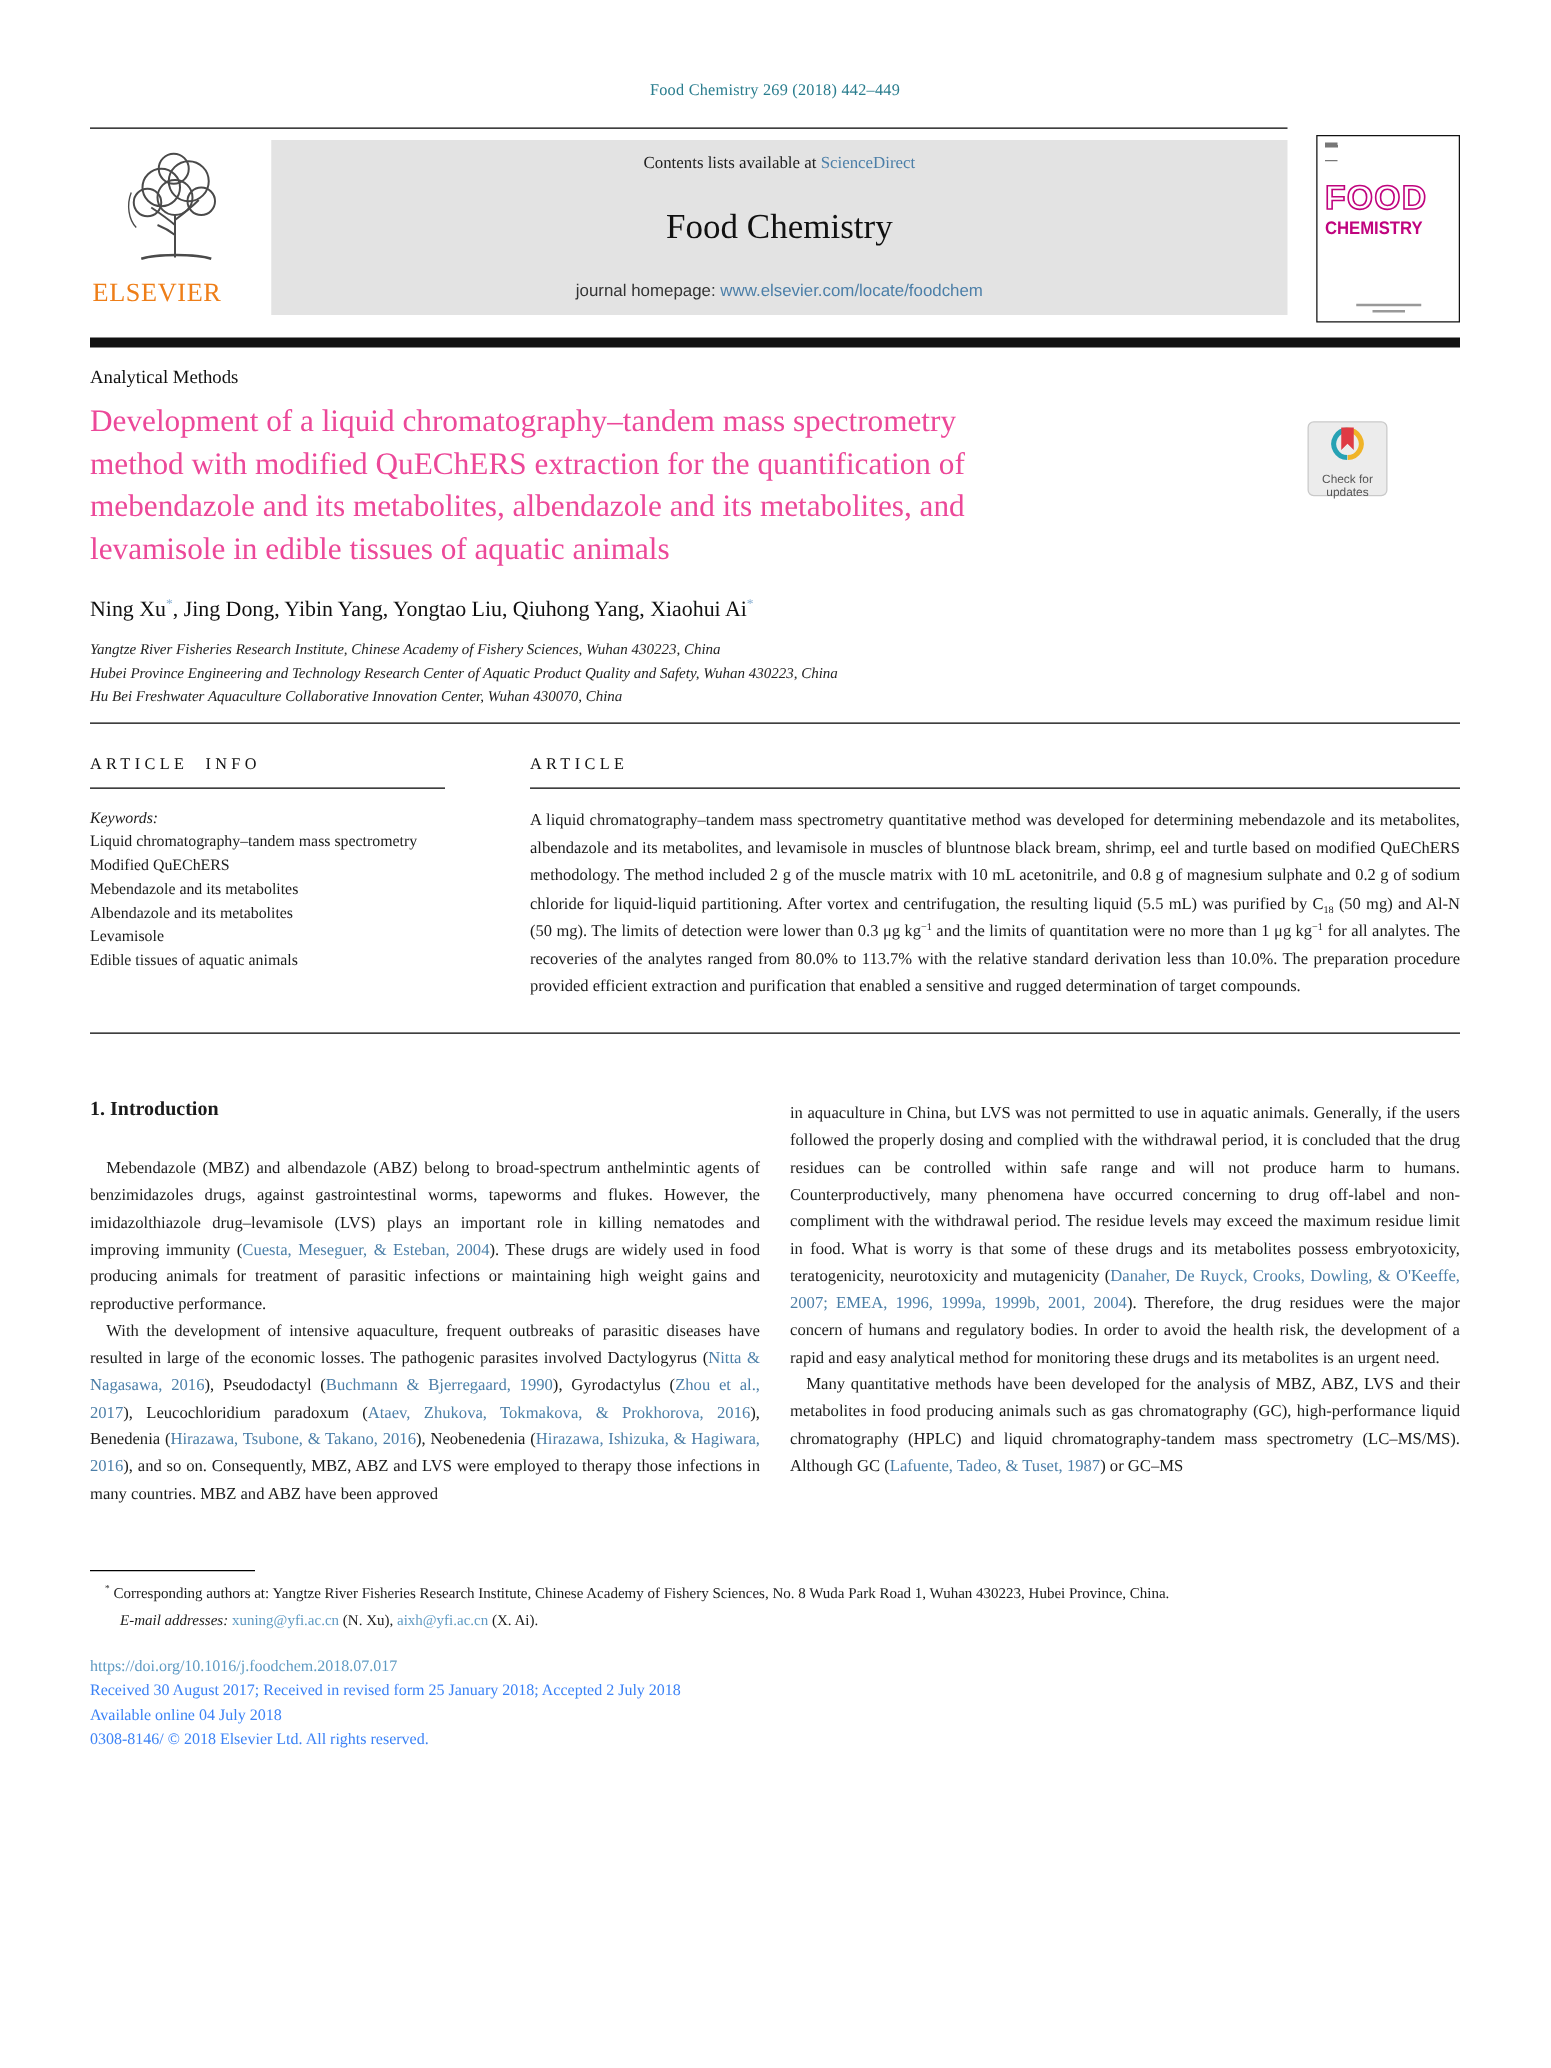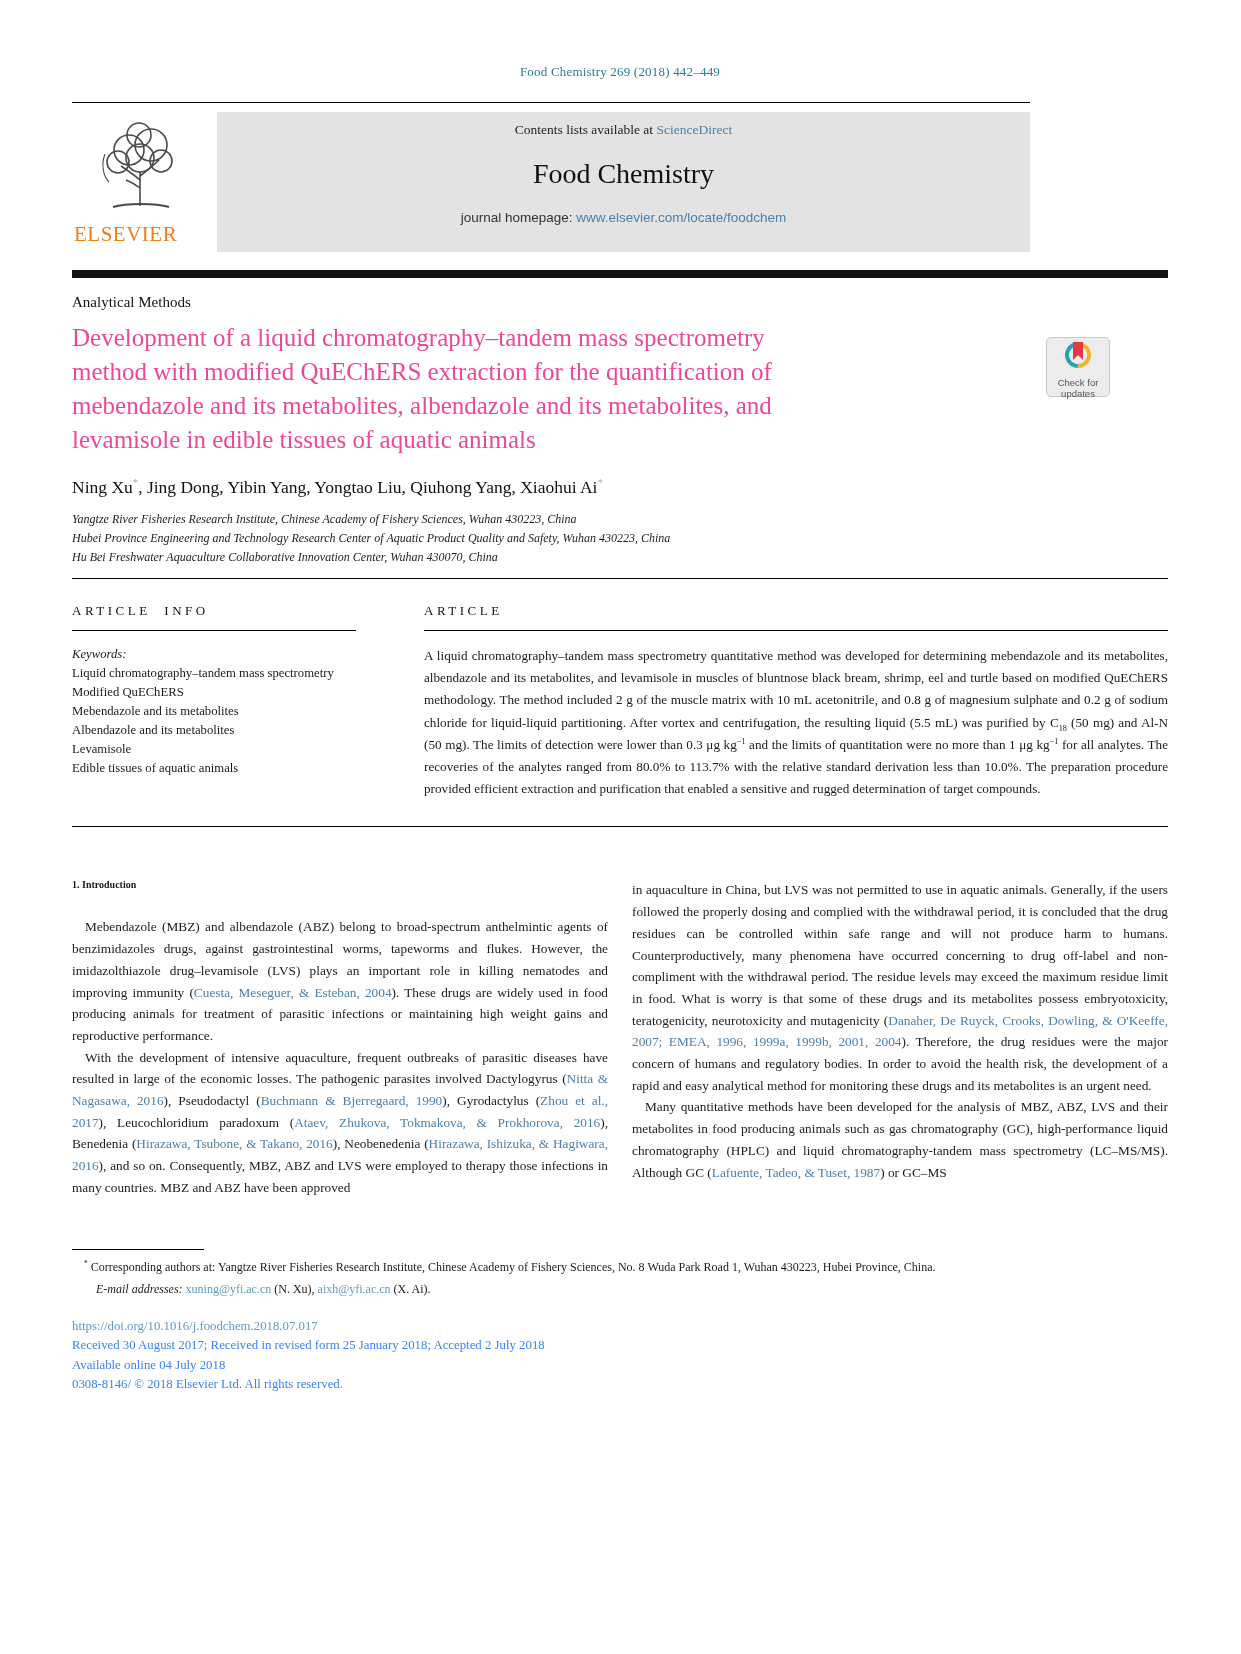--- a/index.html
+++ b/index.html
@@ -11,21 +11,21 @@
   .citation{padding-top:64px;text-align:center;font-size:13px;color:#2a7d8e;letter-spacing:.2px;}
 
   
   .header{position:relative;height:160px;margin-top:22px;}
   .header-rule{position:absolute;top:0;left:0;width:958px;border-top:1.5px solid #000;}
   .logo{position:absolute;left:2px;top:12px;width:134px;cursor:pointer;}
   .logo svg{display:block;margin:0 auto;}
   .elsevier-word{font-size:21px;color:#ee7e18;letter-spacing:.5px;margin-top:-4px;font-family:"Liberation Serif",serif;}
   .graybox{position:absolute;left:145px;top:10px;width:813px;height:140px;background:#e3e3e3;
            display:flex;flex-direction:column;align-items:center;justify-content:space-between;
-           padding:10px 0 27px;box-sizing:border-box;}
+           padding:10px 0 12px;box-sizing:border-box;}
   .contents-line{font-size:13.5px;color:#222;}
   .journal-title{font-size:28px;color:#111;}
   .homepage-line{font-family:"Liberation Sans",sans-serif;font-size:13.5px;color:#333;}
   a,.lnk{color:#4c7fa8;text-decoration:none;cursor:pointer;}
   .lnk-lt{color:#5f9ac3;text-decoration:none;cursor:pointer;}
   .cover{position:absolute;right:0;top:6px;width:115px;height:150px;border:1.5px solid #111;
          background:#fff;box-sizing:border-box;padding:5px 6px;cursor:pointer;}
   .cover-mark{width:10px;height:12px;border-top:2px solid #777;border-bottom:1px solid #777;
               box-shadow:0 3px 0 -1px #777 inset;}
   .cover-food{margin-top:14px;font-family:"Liberation Sans",sans-serif;font-weight:bold;font-size:27px;
@@ -59,21 +59,21 @@
   .block-heading{font-size:13px;letter-spacing:3.5px;word-spacing:7px;color:#111;}
   .head-rule{border:none;border-top:1px solid #000;margin:11px 0 14px 0;}
   .kw-label{font-style:italic;font-size:12.7px;line-height:19px;}
   .kw-item{font-size:12.7px;line-height:19px;}
   .abstract-text{font-size:13.2px;line-height:22.2px;text-align:justify;}
   .rule-full2{border:none;border-top:1px solid #000;margin:26px 0 0 0;}
 
   
   .intro-grid{display:flex;gap:24px;margin-top:52px;}
   .col{width:536px;flex:none;}
-  .intro-heading{font-size:10px;font-weight:bold;margin:0 0 26px 0;}
+  .intro-heading{font-size:16px;font-weight:bold;margin:0 0 26px 0;}
   .body-p{font-size:13.3px;line-height:21.7px;text-align:justify;margin:0;}
   .indent{text-indent:13px;}
 
   
   .footnote{margin-top:50px;}
   .fn-rule{width:132px;border:none;border-top:1px solid #000;margin:0 0 7px 0;}
   .fn-text{font-size:12px;line-height:20px;text-align:justify;text-indent:12px;}
   .fn-email{font-size:12px;line-height:20px;text-indent:24px;margin-top:2px;}
   .italic{font-style:italic;}
 
@@ -105,20 +105,29 @@
       </svg>
       <div class="elsevier-word">ELSEVIER</div>
     </div>
 
     <div class="graybox">
       <div class="contents-line"><span>Contents lists available at </span><span class="lnk">ScienceDirect</span></div>
       <div class="journal-title">Food Chemistry</div>
       <div class="homepage-line"><span>journal homepage: </span><span class="lnk">www.elsevier.com/locate/foodchem</span></div>
     </div>
 
+    <div class="cover">
+      <div class="cover-mark"></div>
+      <div class="cover-food">FOOD</div>
+      <div class="cover-chem">CHEMISTRY</div>
+      <div class="cover-bottom">
+          <i style="width:52px"></i>
+          <i style="width:26px"></i>
+        </div>
+    </div>
   </div>
 
   <div class="thickbar"></div>
 
   <div class="section-label">Analytical Methods</div>
 
   <div class="title-row">
     <h1 class="title" style="font-weight:normal;margin:0">
         <div class="">Development of a liquid chromatography–tandem mass spectrometry</div>
         <div class="">method with modified QuEChERS extraction for the quantification of</div>

